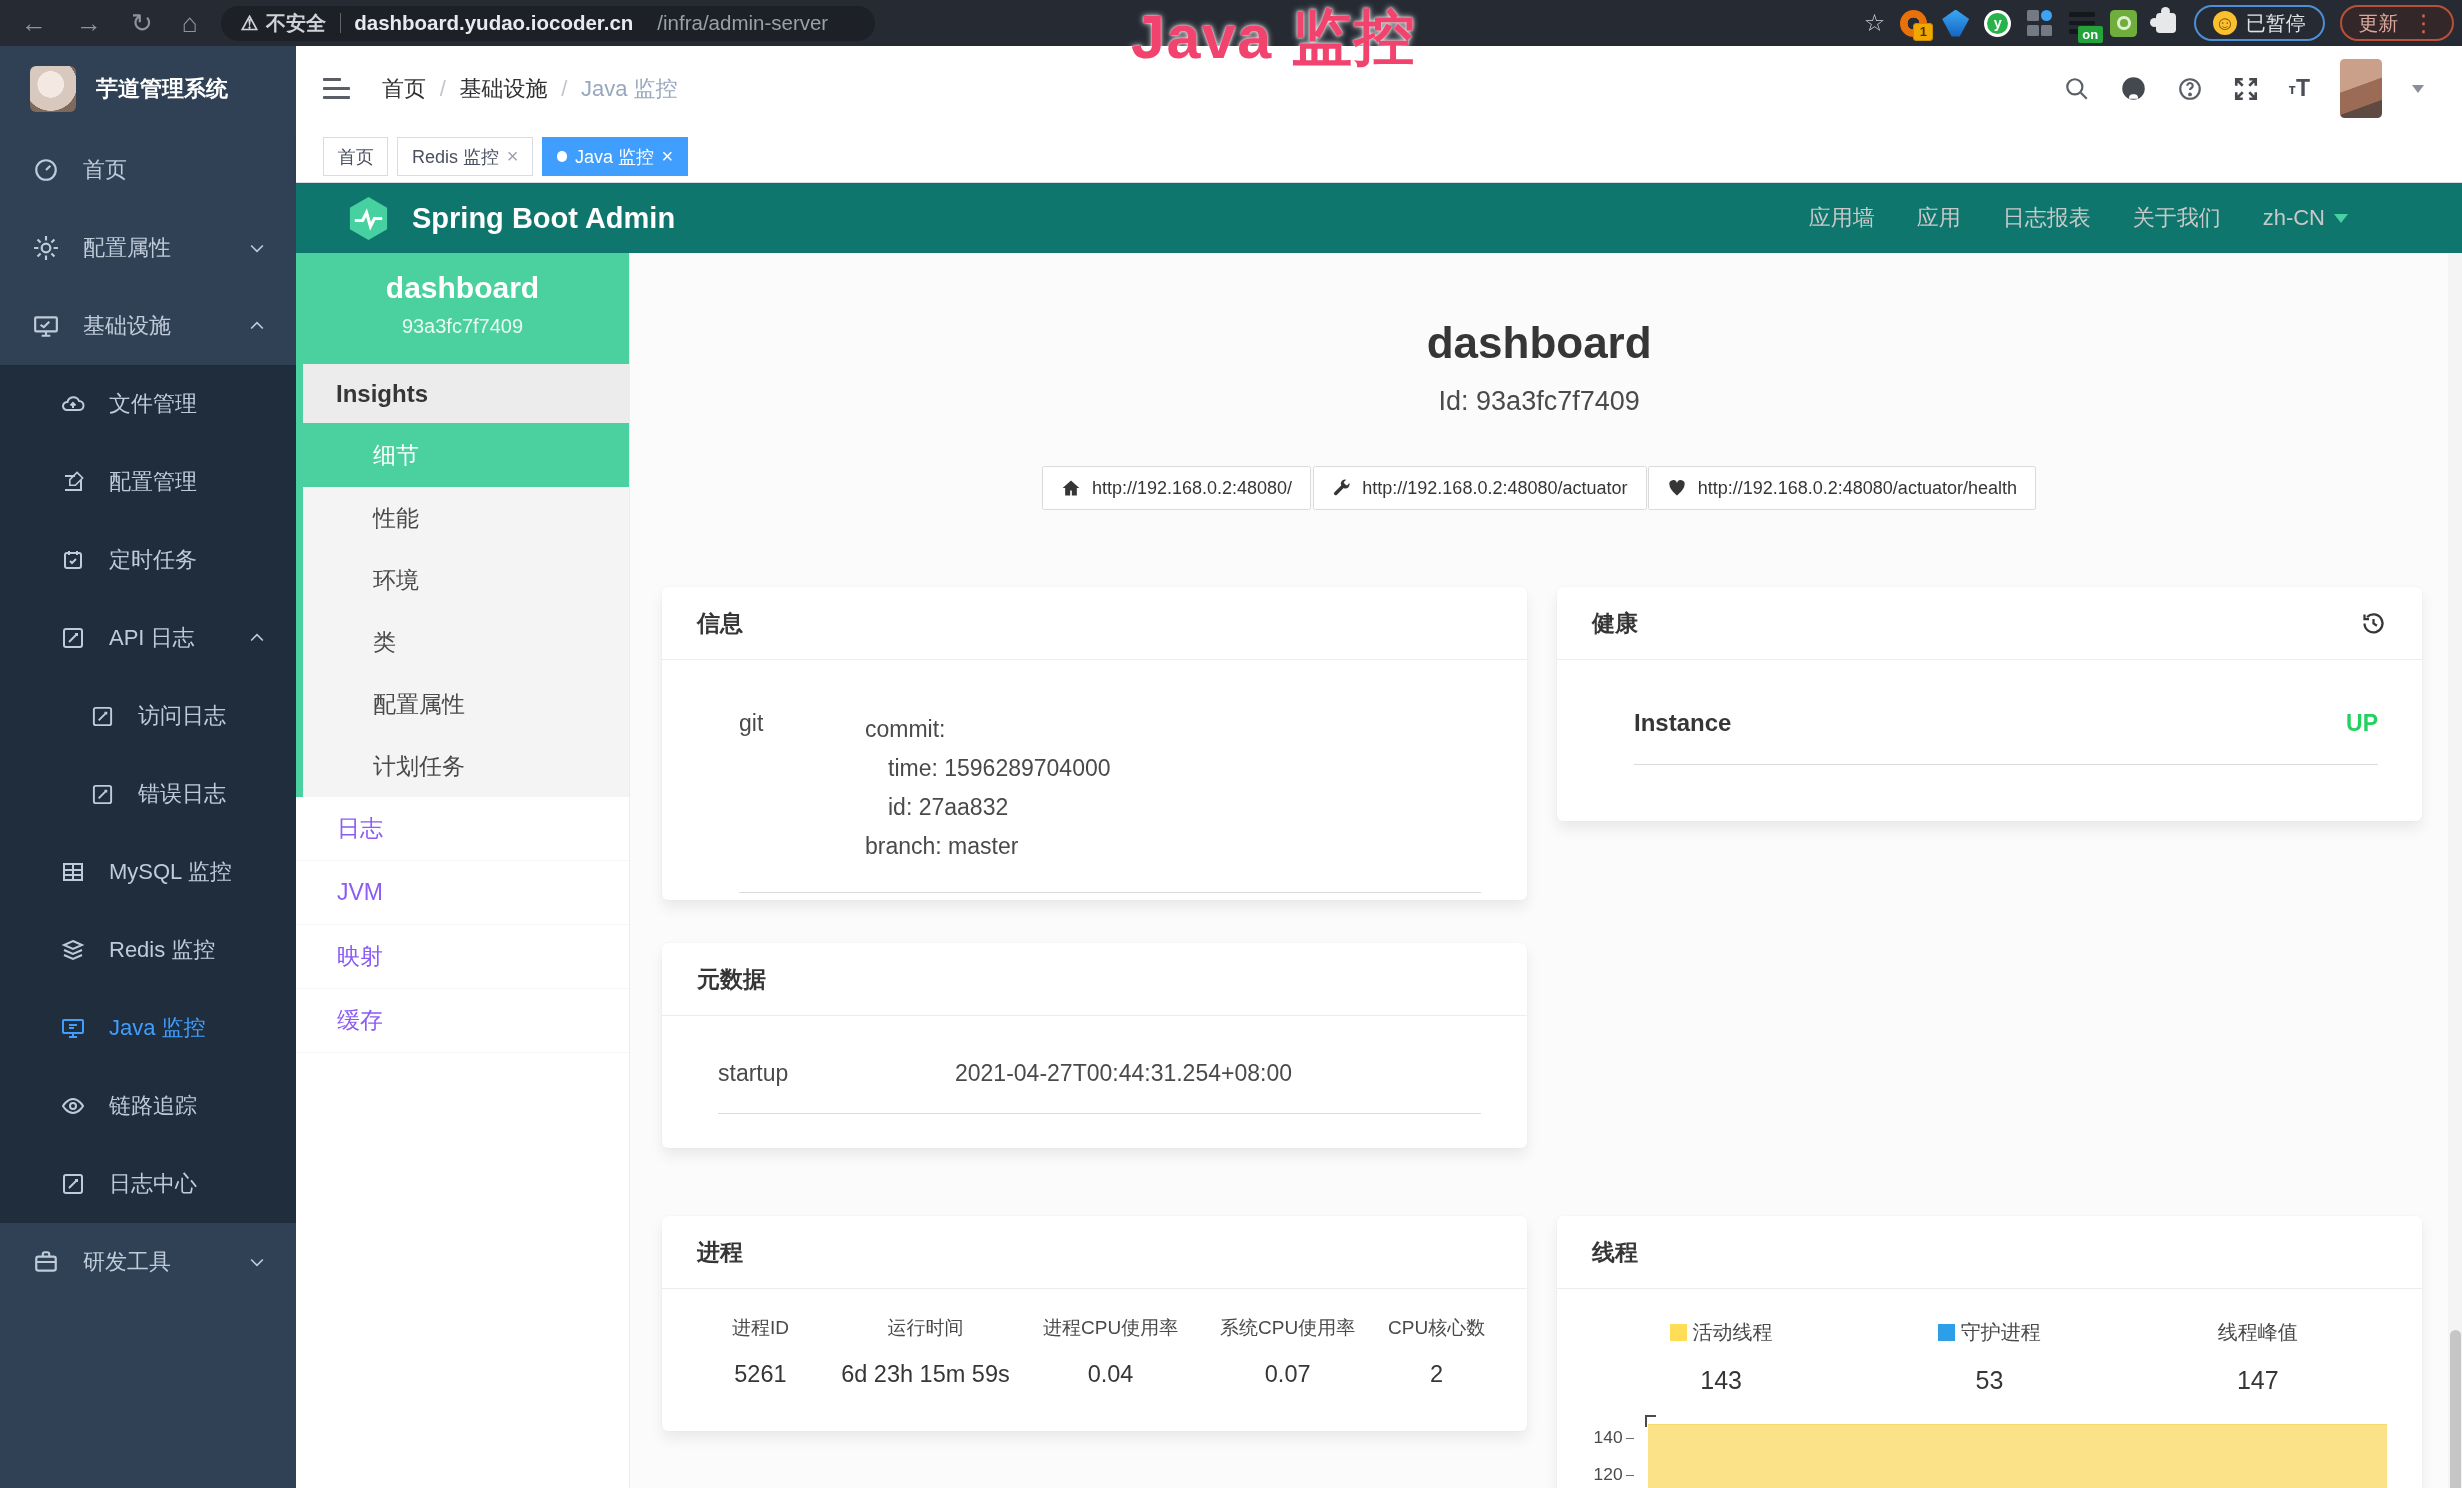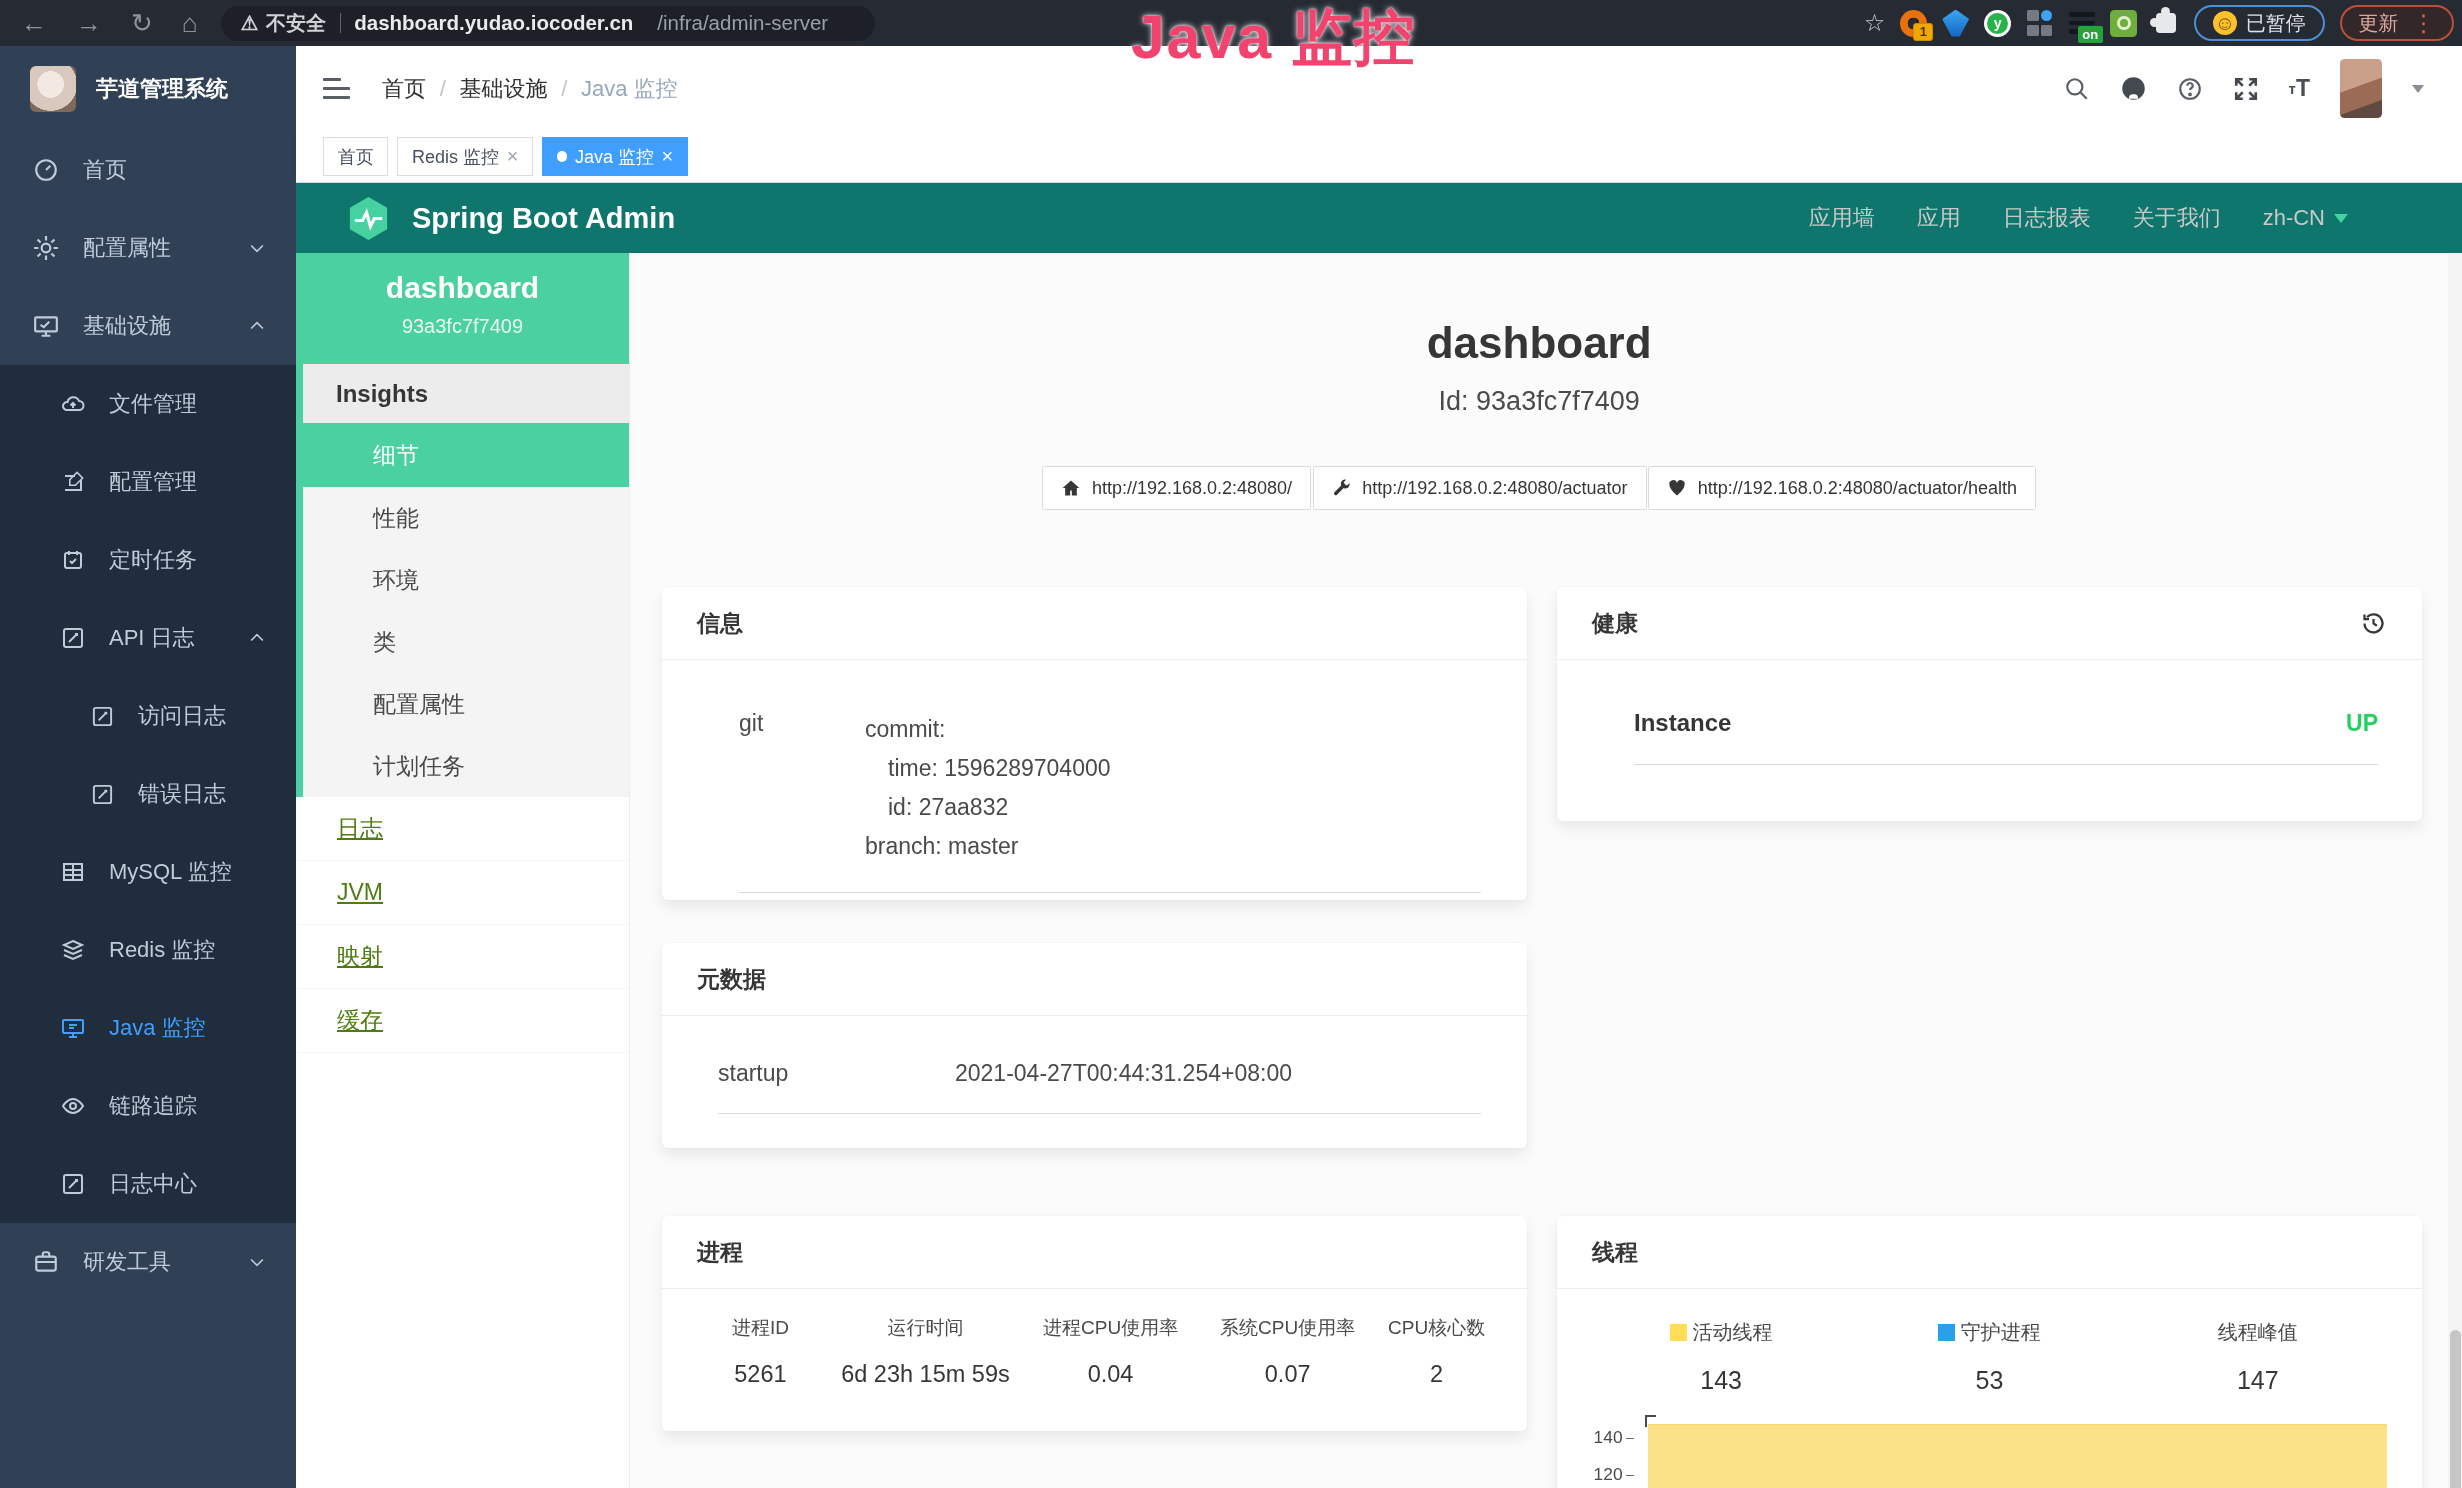--- a/index.html
+++ b/index.html
@@ -116,22 +116,22 @@
   .inst-side { width:334px; background:#fff; flex:0 0 auto; border-right:0.8px solid #ececec; }
   .inst-head { height:111px; background:#4bd1a0; color:#fff; text-align:center; padding-top:18px; }
   .inst-head .iname { font-size:30px; font-weight:bold; }
   .inst-head .iid { font-size:20px; margin-top:10px; color:rgba(255,255,255,.88); }
   .ins-group { border-left:7.6px solid #4bd1a0; background:#f4f4f4; }
   .ins-title { height:59px; line-height:59px; padding-left:33px; font-size:24px; font-weight:bold; color:#363636;
                background:#ececec; }
   .ins-item { height:62px; display:flex; align-items:center; padding-left:70px; font-size:23px; color:#4a4a4a;
               cursor:pointer; }
   .ins-item.active { background:#4bd1a0; color:#fff; height:64px; }
-  .side-item { height:64px; display:flex; align-items:center; padding-left:41px; font-size:23px; color:#4d7c0f;
-               cursor:pointer; border-bottom:0.8px solid #f7f7f7;text-decoration:underline; }
+  .side-item { height:64px; display:flex; align-items:center; padding-left:41px; font-size:23px; color:#8b5cf6;
+               cursor:pointer; border-bottom:0.8px solid #f7f7f7; }
 
   
   .content { flex:1; background:#fbfbfb; position:relative; overflow:hidden; }
   .c-title { text-align:center; margin-top:65px; font-size:44px; font-weight:bold; color:#363636; }
   .c-id { text-align:center; margin-top:18px; font-size:27px; color:#4a4a4a; }
   .url-row { margin-top:49px; display:flex; justify-content:center; }
   .url-btn { border:0.8px solid #dbdbdb; background:#fff; height:44px; display:flex; align-items:center; gap:10.6px;
              padding:0 18px; font-size:18px; color:#363636; margin:0 0.8px; border-radius:2.3px; cursor:pointer;
              white-space:nowrap; }
 

